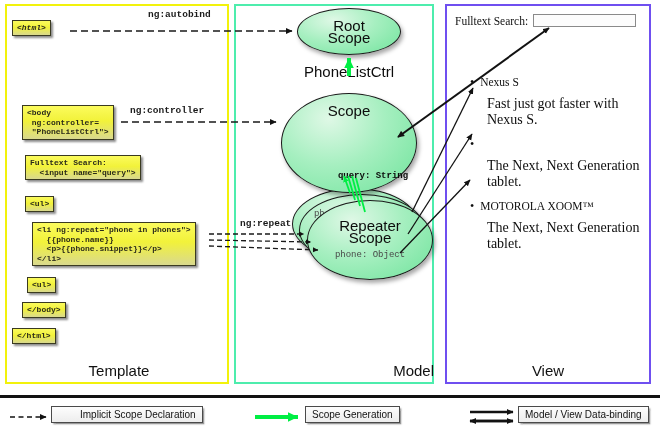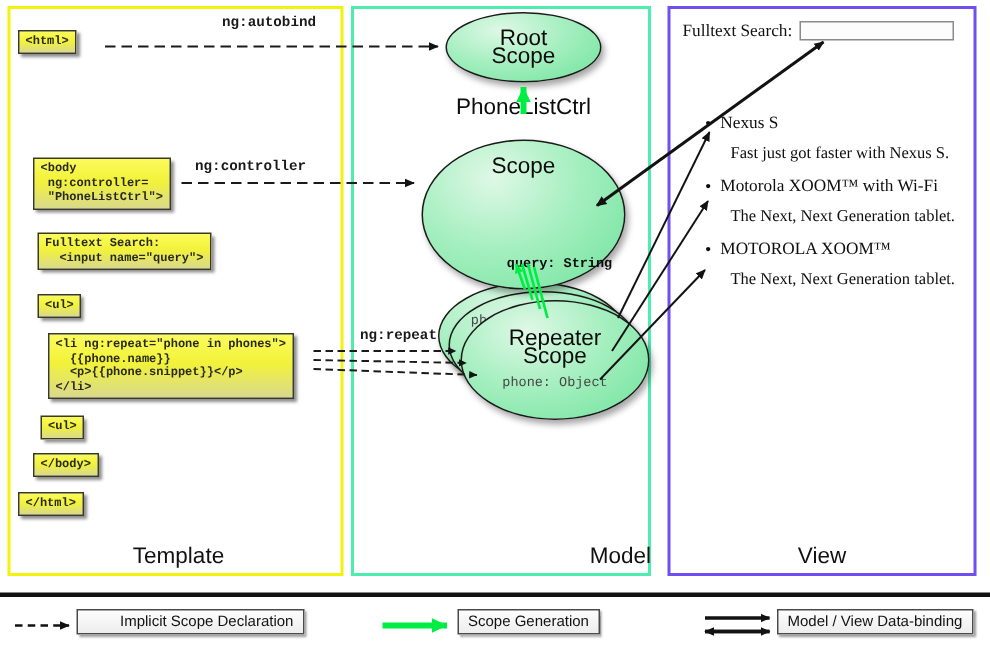--- a/index.html
+++ b/index.html
@@ -21,21 +21,21 @@
 
   
   .codebox{position:absolute;box-sizing:border-box;
     border:1px solid #3a3a20;
     background:linear-gradient(180deg,#fbfb5d 0%,#f2f23a 45%,#d9d98e 100%);
     box-shadow:2px 2px 2px rgba(0,0,0,.45);
     font-family:"Liberation Mono",monospace;
     font-size:8px;line-height:9.5px;color:#2a2a1a;font-weight:bold;
     padding:2px 4px;white-space:pre;}
 
-  #box-html{left:12px;top:20px;}
+  #box-html{left:12px;top:20px;font-style:italic;}
   #box-body{left:22px;top:105px;}
   #box-search{left:25px;top:155px;}
   #box-ul1{left:25px;top:196px;}
   #box-li{left:32px;top:222px;}
   #box-ul2{left:27px;top:277px;}
   #box-closebody{left:22px;top:302px;}
   #box-closehtml{left:12px;top:328px;}
 
   
   .ellipse{position:absolute;border-radius:50%;
@@ -67,21 +67,21 @@
   #view-search-row{position:absolute;left:455px;top:14px;width:190px;
     font-family:"Liberation Serif",serif;font-size:11.5px;color:#111;
     display:flex;align-items:center;gap:5px;}
   #view-search-input{width:103px;height:13px;border:1px solid #8a8a8a;
     background:#fcfcfc;box-sizing:border-box;}
 
   #view-list{position:absolute;left:470px;top:76px;width:180px;
     font-family:"Liberation Serif",serif;color:#0e0e0e;}
   .v-item{display:flex;align-items:flex-start;gap:6px;font-size:11.5px;margin-bottom:1px;}
   .v-bullet{font-size:12px;line-height:13px;}
-  .v-snip{font-size:11px;margin:7px 0 10px 17px;}
+  .v-snip{font-size:14px;margin:7px 0 10px 17px;}
 
   
   #legend-rule{position:absolute;left:0;top:395px;width:660px;height:3px;background:#121212;}
   .leg-box{position:absolute;box-sizing:border-box;border:1px solid #4a4a4a;
     background:linear-gradient(180deg,#fdfdfd 0%,#ededed 100%);
     box-shadow:1.5px 1.5px 1.5px rgba(0,0,0,.4);
     font-family:"Liberation Sans",sans-serif;font-size:10px;color:#121212;
     padding:2px 6px;white-space:nowrap;}
   #leg-box-1{left:51px;top:406px;padding-left:28px;}
   #leg-box-2{left:305px;top:406px;}
@@ -149,21 +149,20 @@
 
   <div id="view-list">
     <div class="v-item">
       <span class="v-bullet">•</span>
       <span>Nexus S</span>
     </div>
     <div class="v-snip">Fast just got faster with Nexus S.</div>
 
     <div class="v-item">
       <span class="v-bullet">•</span>
-      <span>Motorola XOOM™  with Wi-Fi</span>
     </div>
     <div class="v-snip">The Next, Next Generation tablet.</div>
 
     <div class="v-item">
       <span class="v-bullet">•</span>
       <span>MOTOROLA XOOM™</span>
     </div>
     <div class="v-snip">The Next, Next Generation tablet.</div>
   </div>
 

